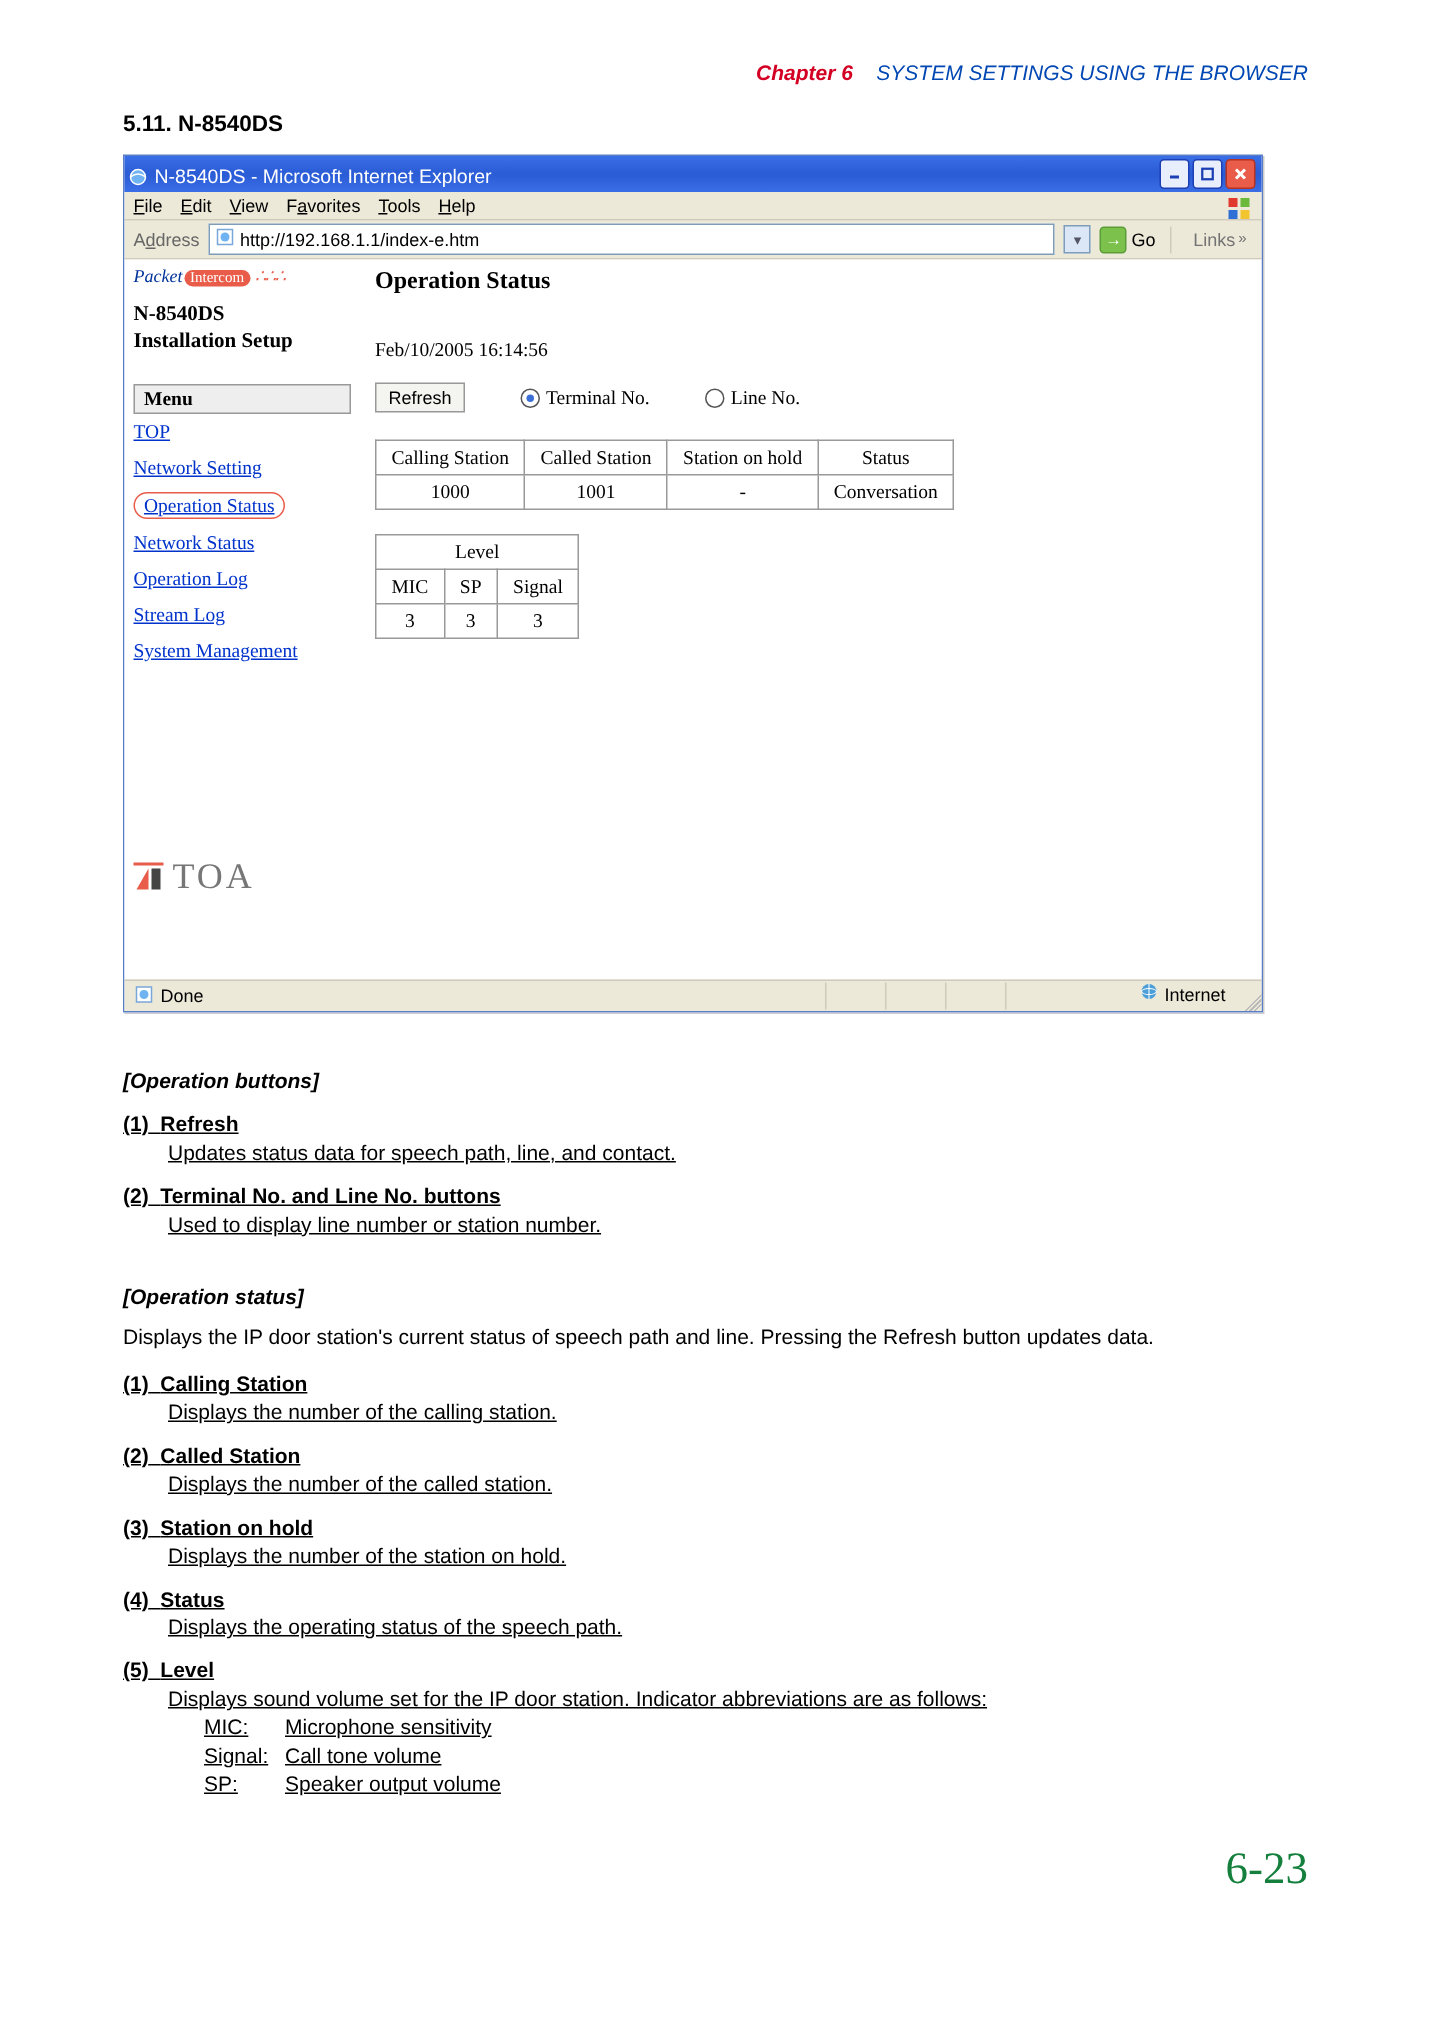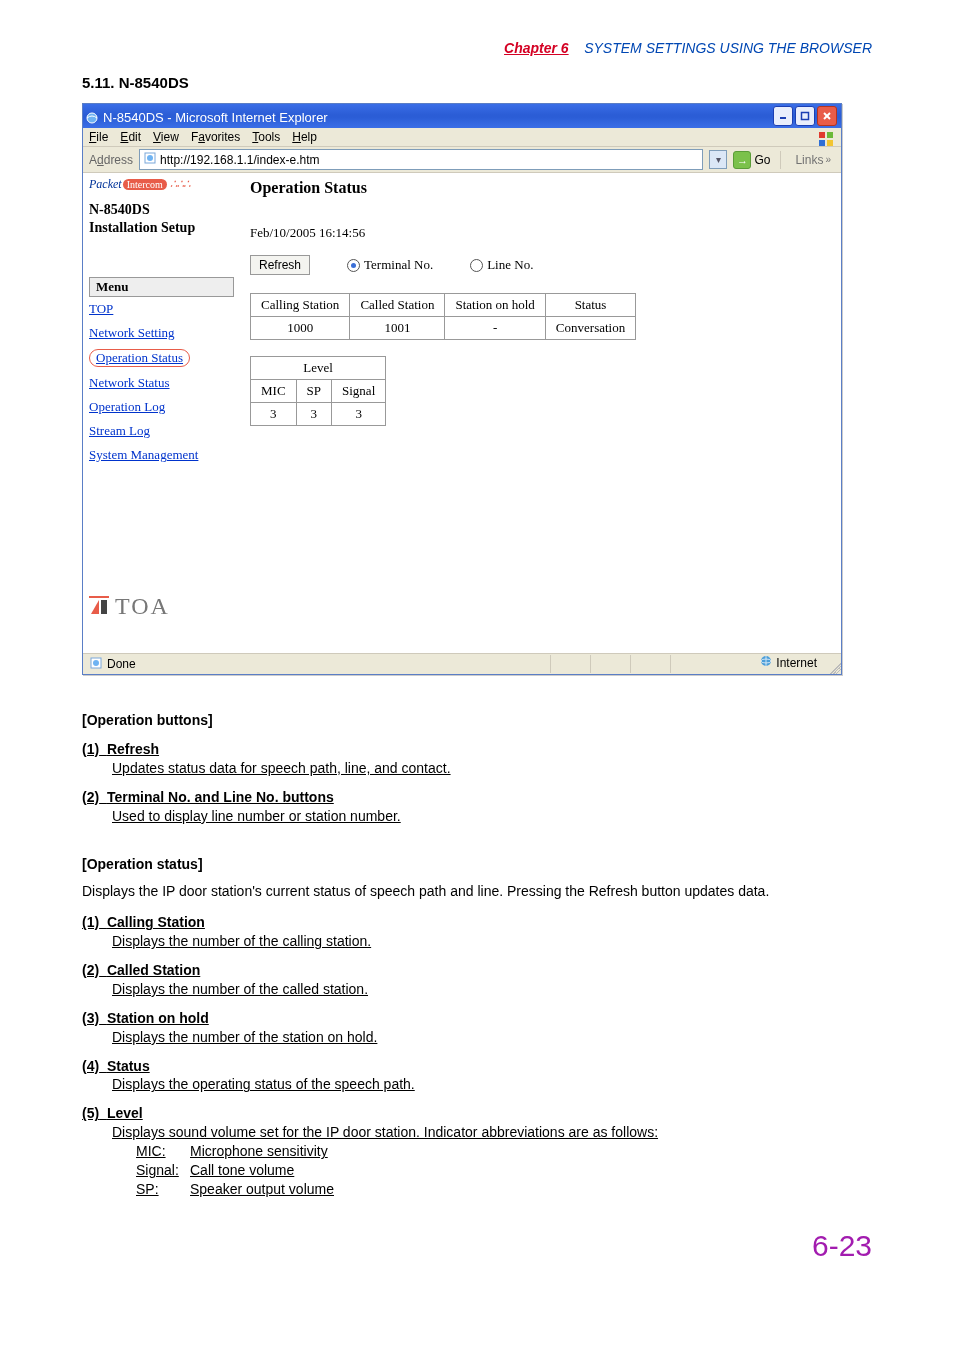--- a/index.html
+++ b/index.html
@@ -14,21 +14,21 @@
   .page {
     padding: 40px 82px 40px 82px;
     box-sizing: border-box;
   }
   .chapter-header {
     text-align: right;
     font-style: italic;
     font-size: 14px;
     margin-bottom: 18px;
   }
-  .chapter-red { color: #d40023; font-weight: bold; text-decoration: underline; }
+  .chapter-red { color: #d40023; font-weight: bold; }
   .chapter-blue { color: #0047b3; }
   .section-title { font-weight: bold; font-size: 15px; margin-bottom: 12px; }
 
   
   .ie-window {
     border: 1px solid #5a7ec6;
     width: 758px;
     font-size: 12px;
     box-shadow: 1px 1px 0 #ccc;
     margin-bottom: 36px;
@@ -143,21 +143,21 @@
     display: inline-block;
     background: #e85c49; color: #fff;
     font-style: normal; font-size: 10px;
     padding: 0 4px; border-radius: 7px;
     margin-left: 1px;
   }
   .sidebar-heading { font-weight: bold; font-size: 14px; margin: 2px 0; }
   .menu-header {
     background: #eee; border: 1px solid #999;
     padding: 1px 6px; font-weight: bold;
-    margin-top: 41px; margin-bottom: 4px;
+    margin-top: 20px; margin-bottom: 4px;
     font-size: 13px;
   }
   .menu-list { display: flex; flex-direction: column; gap: 8px; }
   .menu-link { color: #0033cc; text-decoration: underline; font-size: 13px; }
   .menu-link.active {
     border: 1px solid #e85c49;
     border-radius: 10px;
     padding: 0 6px;
     display: inline-block;
     width: fit-content;
@@ -242,33 +242,34 @@
     position: absolute; right: 0; bottom: 0;
     width: 14px; height: 14px;
     background:
       linear-gradient(135deg, transparent 60%, #bbb 60%, #bbb 65%, transparent 65%,
                       transparent 70%, #bbb 70%, #bbb 75%, transparent 75%,
                       transparent 80%, #bbb 80%, #bbb 85%, transparent 85%);
   }
 
   
   .doc-body { font-size: 14px; line-height: 1.35; }
-  .doc-body .section-hdr { font-weight: bold; margin: 6px 0; }
+  .doc-body .section-hdr { font-weight: bold; margin: 6px 0; font-style: italic; }
   .doc-body .item { margin: 10px 0; text-decoration: underline; }
   .doc-body .item .num { font-weight: bold; }
   .doc-body .item .name { font-weight: bold; }
   .doc-body .item .desc { display: block; margin-left: 30px; }
   .doc-body .sub-defs { margin-left: 54px; }
   .doc-body .sub-defs .row { display: flex; }
   .doc-body .sub-defs .k { width: 54px; }
   .page-num {
     text-align: right;
     font-size: 30px;
-    color: #a21caf;
+    color: #15803d;
     margin-top: 30px;
+    font-family: Liberation Serif, serif;
   }
 </style>
 </head>
 <body>
 
 <div class="page">
 
   <div class="chapter-header">
     <span class="chapter-red">Chapter 6</span>
     <span>&nbsp;&nbsp;</span>

